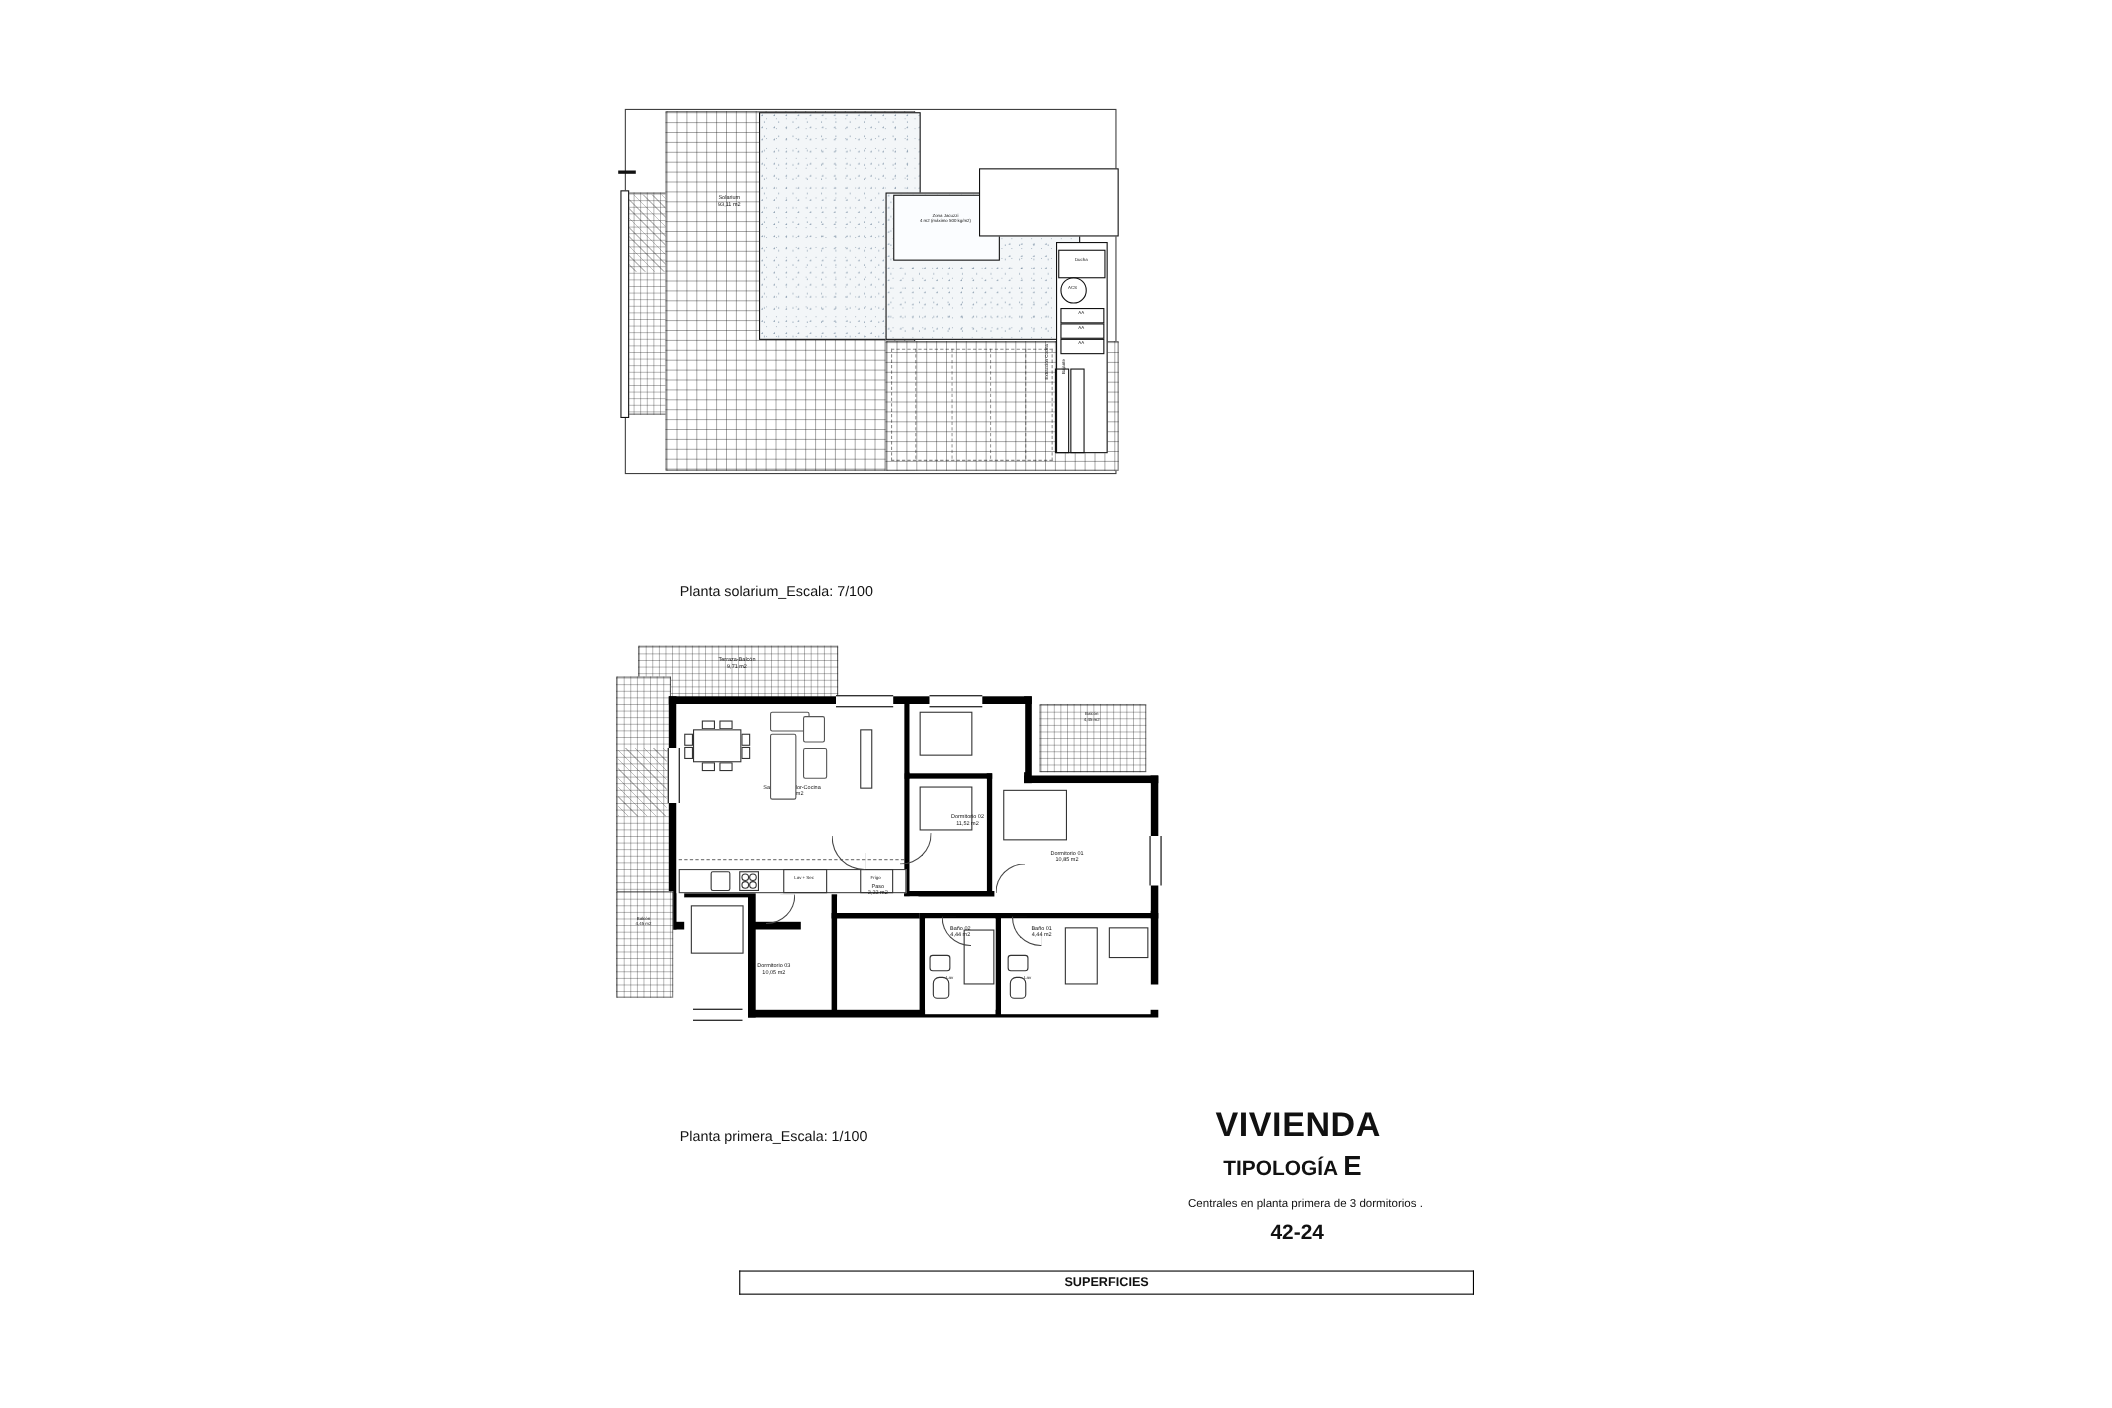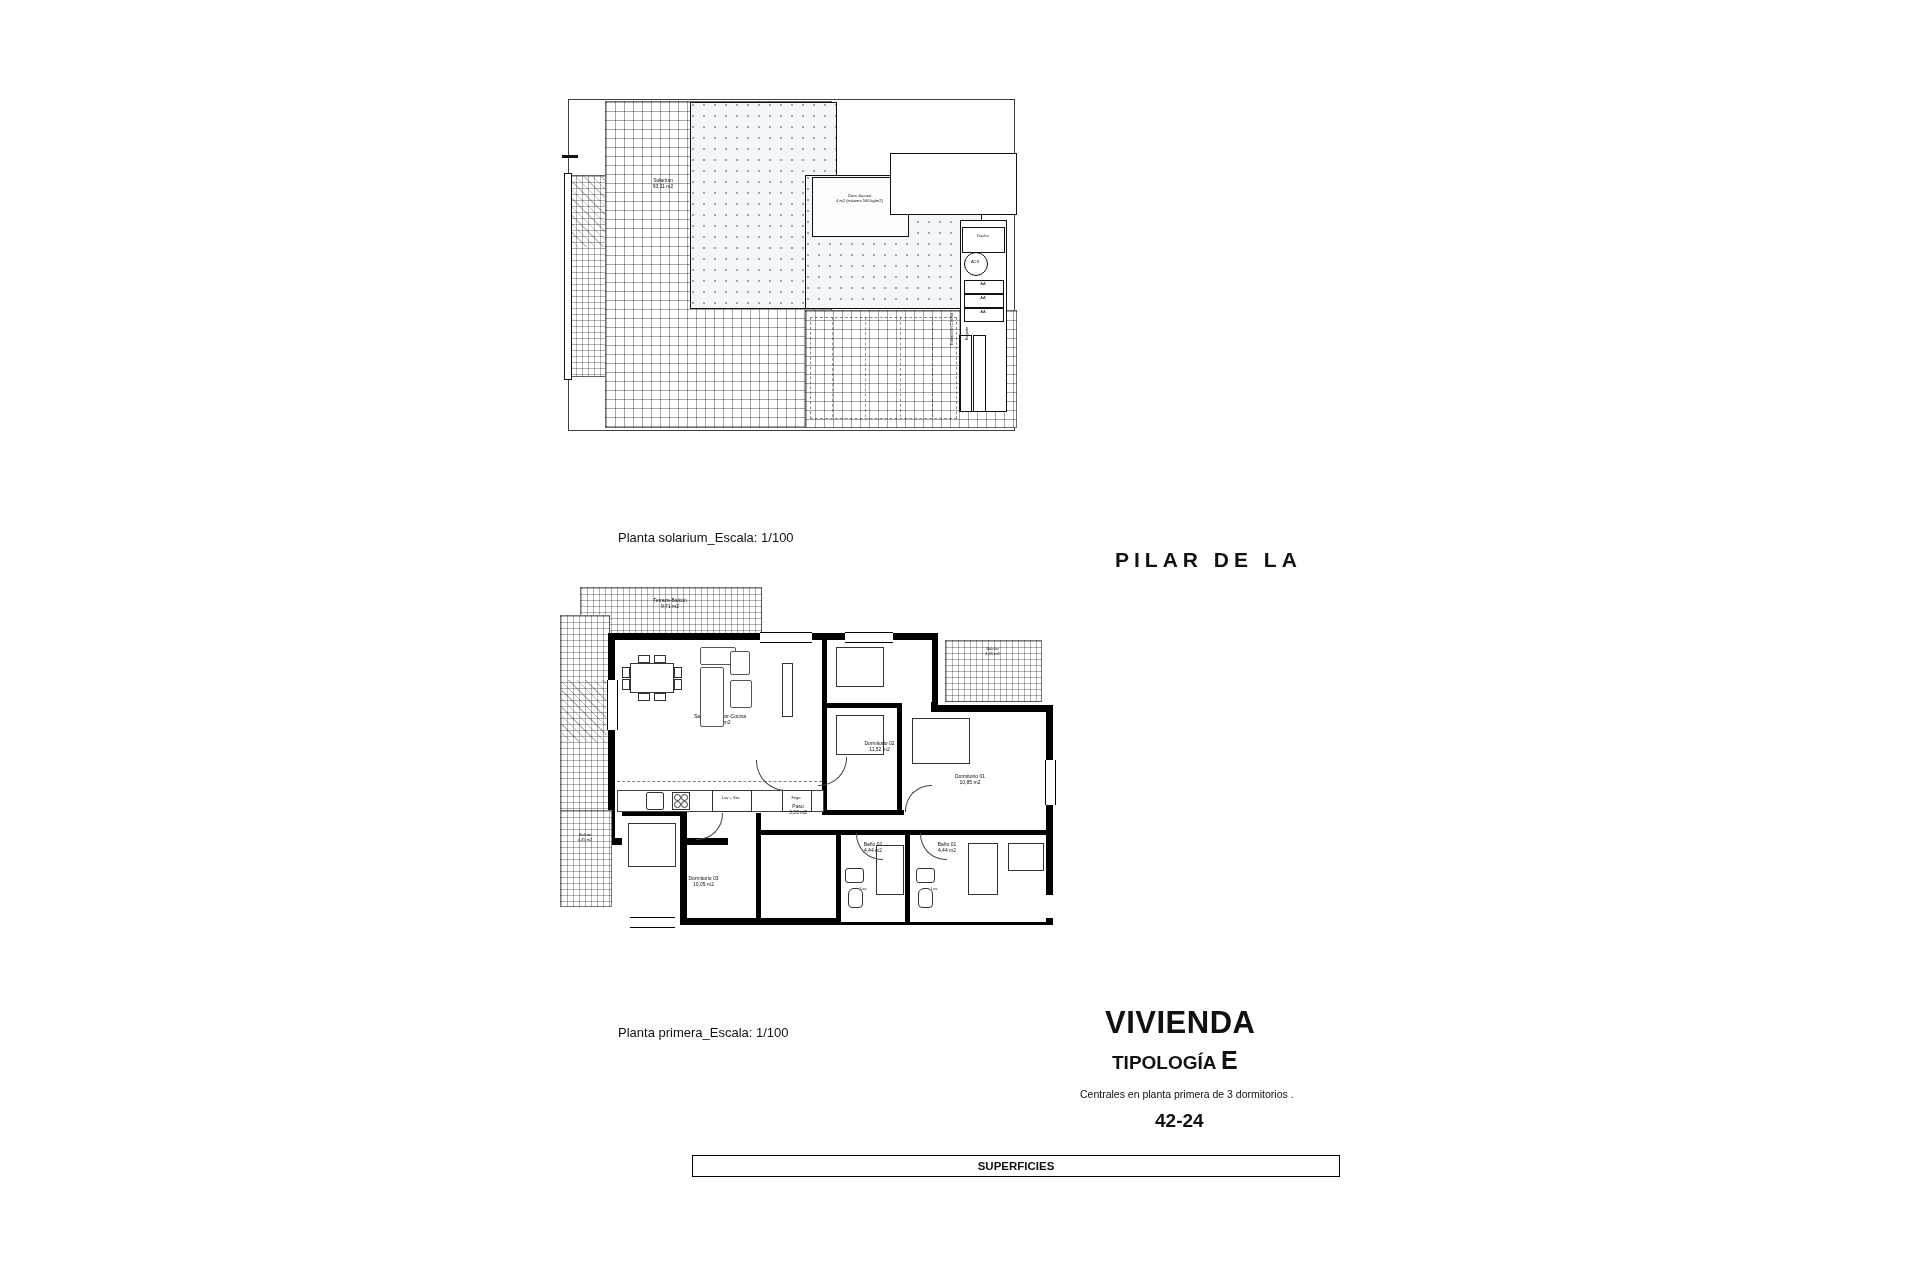--- a/index.html
+++ b/index.html
@@ -66,21 +66,21 @@
   }
   #vivienda-title{left:1105px;top:1005px;font-size:31px;font-weight:bold;letter-spacing:.5px;}
   #tipologia-line{left:1112px;top:1046px;font-size:19px;font-weight:bold;}
   #tipologia-line .big{font-size:25px;}
   #subnote{left:1080px;top:1088px;font-size:10.5px;}
   #unit-range{left:1155px;top:1110px;font-size:19px;font-weight:bold;}
 
   
   #surfaces-table{left:580px;top:1155px;width:760px;}
   table.surf{border-collapse:collapse;width:100%;font-size:11.5px;}
-  table.surf td,table.surf th{border:1px solid #000;padding:4px 16px;text-align:center;font-weight:normal;}
+  table.surf td,table.surf th{border:1px solid #000;padding:4px 6px;text-align:center;font-weight:normal;}
   table.surf .hdr{font-weight:bold;}
   table.surf .rowlabel{font-weight:bold;text-align:center;}
   .noborder-cell{border:none !important;}
 </style>
 </head>
 <body>
 
 <div class="sheet">
 
   <div class="abs" id="solarium-plan">
@@ -131,24 +131,23 @@
 
     <div class="abs lbl" style="left:58px;top:82px;width:90px;">
       <div class="tiny">Solarium</div>
       <div class="tiny">93,11 m2</div>
     </div>
 
     <div class="abs" style="left:4px;top:78px;width:6px;height:205px;border:1px solid #111;background:#fff;"></div>
     <div class="abs" style="left:2px;top:60px;width:16px;height:3px;background:#111;"></div>
   </div>
 
-  <div class="abs cap" style="left:618px;top:530px;">Planta solarium_Escala: 1/100</div>
+  <div class="abs cap" style="left:618px;top:530px;">Planta solarium_Escala: 7/100</div>
 
   <div class="abs nosel" id="title-28">
-    <div>PILAR DE LA</div>
   </div>
 
   <div class="abs" id="first-floor-plan">
 
     <div class="abs tile-fill-sm" style="left:20px;top:2px;width:180px;height:48px;border:1px solid rgba(0,0,0,.5);"></div>
     <div class="abs lbl" style="left:60px;top:12px;width:100px;">
       <div class="tiny">Terraza-Balcón</div>
       <div class="tiny">9,71 m2</div>
     </div>
 

